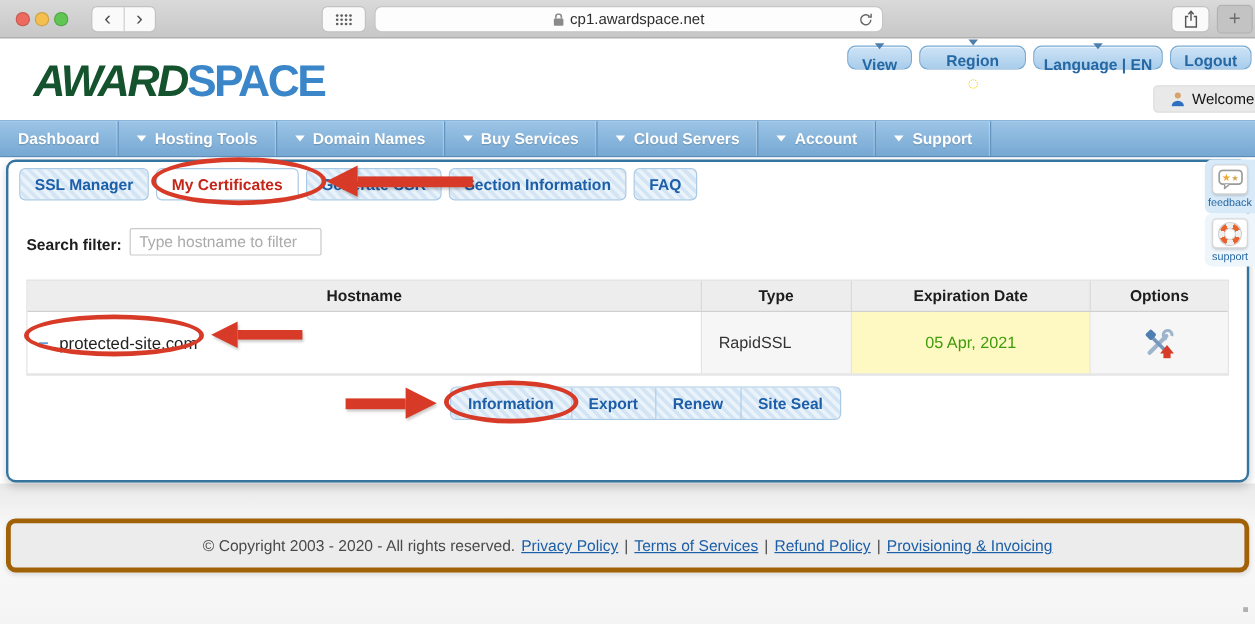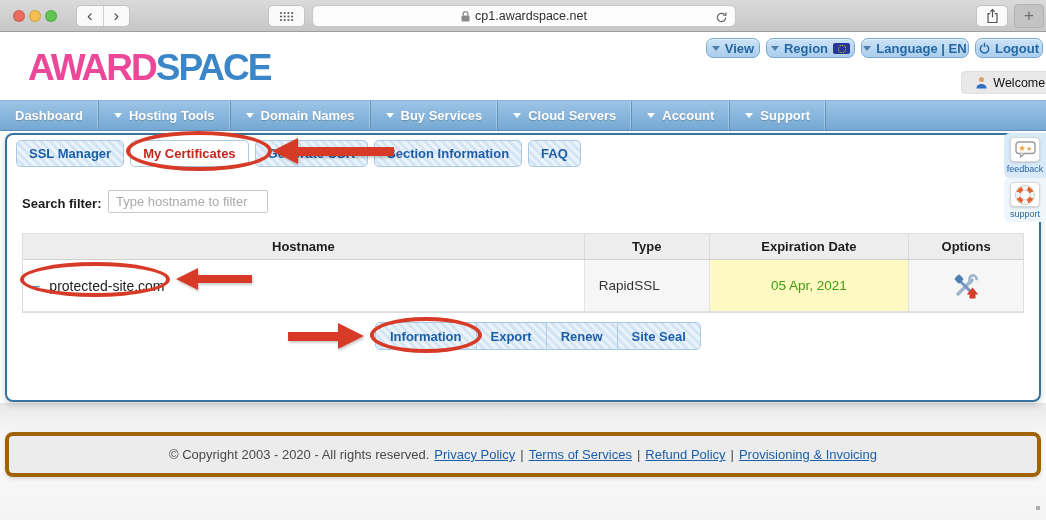--- a/index.html
+++ b/index.html
@@ -26,26 +26,26 @@
   .sharebtn { left:976px; width:32px; }
   .plusbtn { position:absolute; left:1014px; top:4px; width:30px; height:24px; background:#c3c3c3;
              border:1px solid #b2b2b2; border-radius:4px; display:flex; align-items:center; justify-content:center;
              font-size:17px; color:#6d6d6d; }
 
   
   .page { position:absolute; left:0; top:33px; width:1046px; height:487px; background:#fff; }
   .lower-bg { position:absolute; left:0; top:370px; width:1046px; height:117px;
               background:linear-gradient(180deg,#e9e9e9 0,#fafafa 35%,#f4f4f4 100%); }
   .logo { position:absolute; left:28px; top:14px; font-size:37px; font-weight:bold; letter-spacing:-2px; }
-  .logo .p1 { color:#ec4899; }
+  .logo .p1 { color:#14532d;font-style:italic; }
   .logo .p2 { color:#3a86c8; }
 
   .hd-btn { position:absolute; top:5px; height:20px; display:flex; align-items:center; justify-content:center; gap:5px;
             background:linear-gradient(#cde3f6,#a9cdec); border:1px solid #79aad3; border-radius:7px;
-            box-shadow:inset 0 1px 0 #e6f2fb; font-size:13px; font-weight:bold; color:#2668a3; }
+            box-shadow:inset 0 1px 0 #e6f2fb; font-size:13px; font-weight:bold; color:#2668a3;flex-direction:column; }
   .chev { width:0; height:0; border-left:4px solid transparent; border-right:4px solid transparent;
           border-top:5px solid #4d7fae; }
   .btn-view { left:706px; width:54px; }
   .btn-region { left:766px; width:89px; }
   .btn-language { left:861px; width:108px; }
   .btn-logout { left:975px; width:68px; }
   .euflag { width:17px; height:11px; background:#27379b; border-radius:2px; position:relative; }
   .euflag::after { content:""; position:absolute; left:5px; top:2.5px; width:6px; height:6px;
                    border:1px dotted #f7d21a; border-radius:50%; }
   .welcome { position:absolute; left:961px; top:38px; width:102px; height:23px; background:#e9e9e9;

